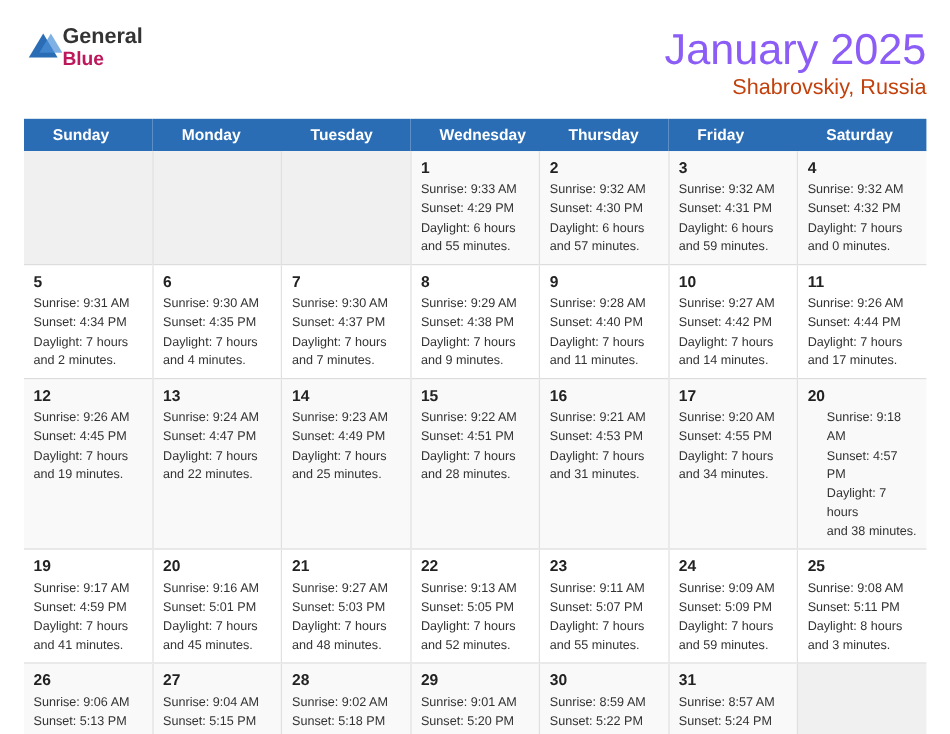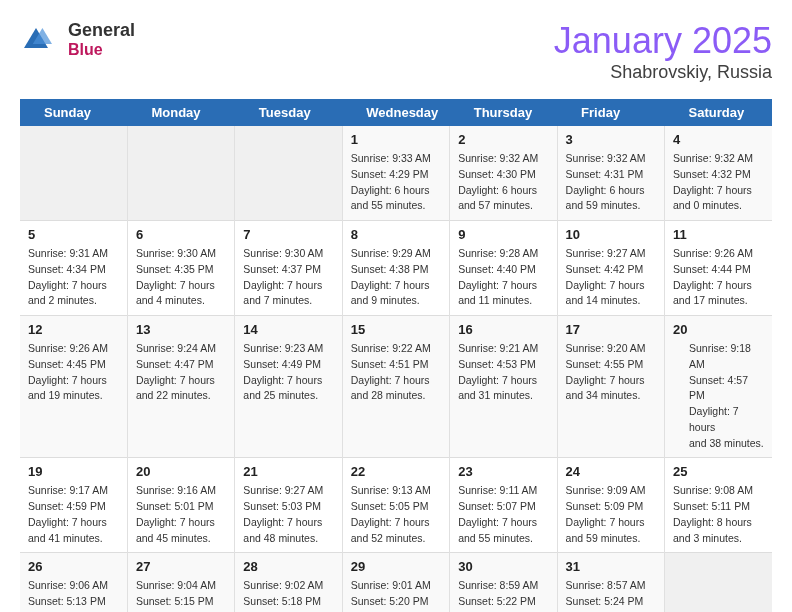--- a/index.html
+++ b/index.html
@@ -12,21 +12,21 @@
     }
     .header {
       display: flex;
       justify-content: space-between;
       align-items: flex-start;
       margin-bottom: 16px;
     }
     .logo {
       display: flex;
       align-items: center;
-      gap: 16px;
+      gap: 0;
     }
     .logo-text-general {
       font-size: 18px;
       font-weight: bold;
       color: #333;
     }
     .logo-text-blue {
       font-size: 16px;
       font-weight: bold;
       color: #be185d;
@@ -38,21 +38,21 @@
     .title-section {
       text-align: right;
     }
     .month-title {
       font-size: 36px;
       font-weight: normal;
       color: #8b5cf6;
     }
     .location-title {
       font-size: 18px;
-      color: #404040;
+      color: #c2410c;
     }
     table {
       width: 100%;
       border-collapse: collapse;
       table-layout: fixed;
     }
     thead tr th {
       background-color: #2a6db5;
       color: white;
       text-align: left;

